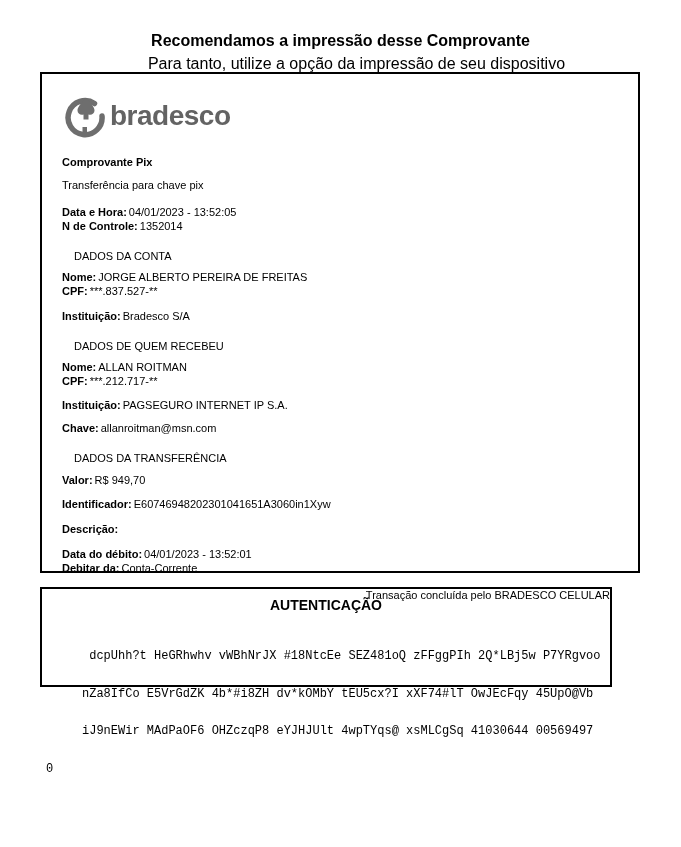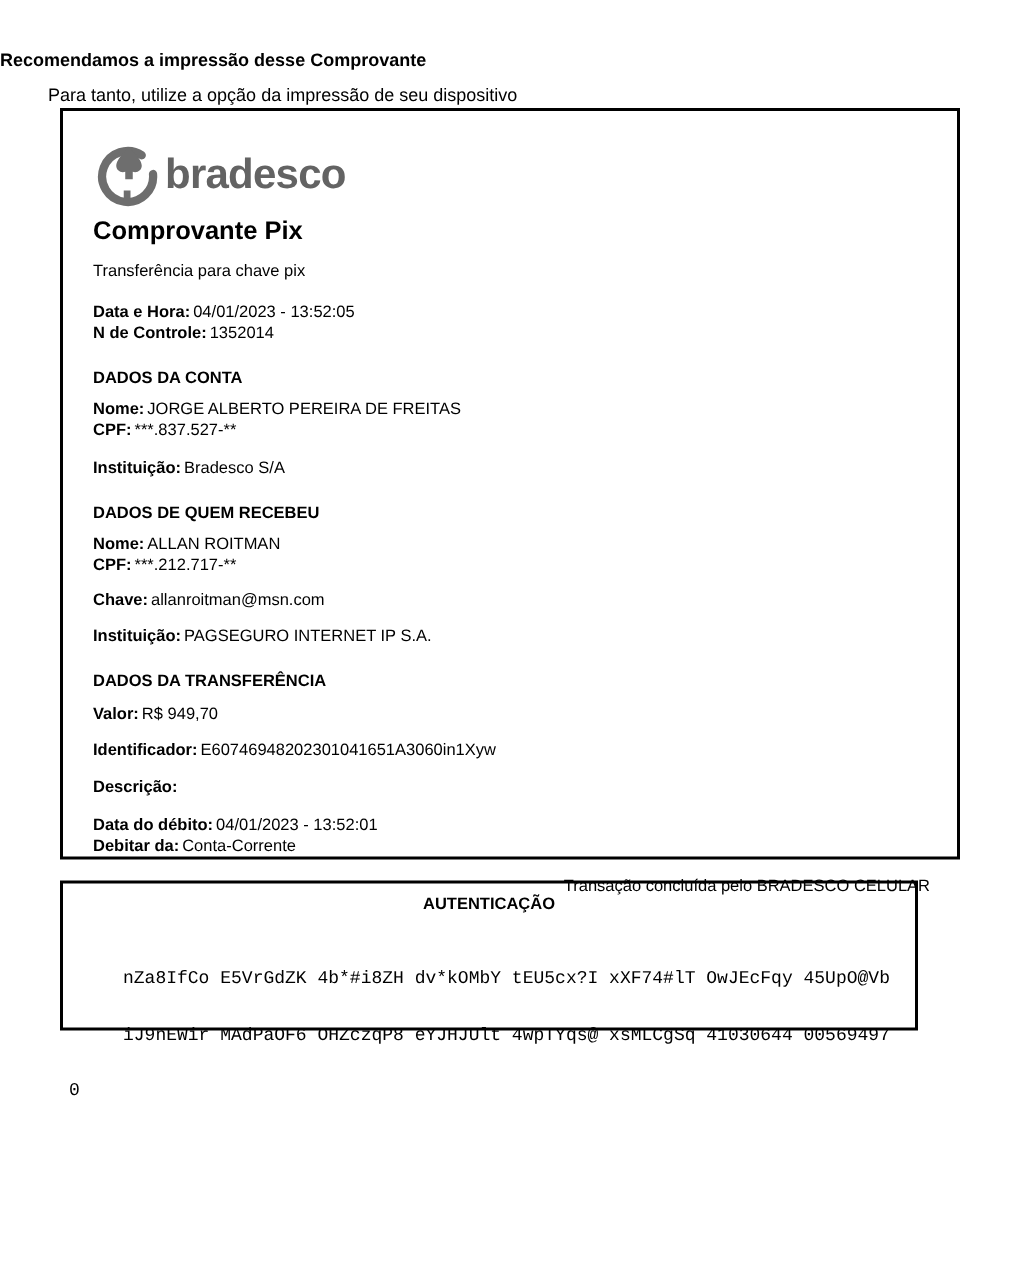--- a/index.html
+++ b/index.html
@@ -5,71 +5,71 @@
   * { margin: 0; padding: 0; box-sizing: border-box; }
   html, body { background: #ffffff; }
   body {
     width: 681px;
     height: 847px;
     font-family: "Liberation Sans", sans-serif;
     color: #000000;
     padding-top: 33px;
     position: relative;
   }
-  .top-note { font-size: 12px; line-height: 15px; }
+  .top-note { text-align: center; font-size: 16px; line-height: 15px; }
   .top-note .line1 { font-weight: bold; }
   .top-note .line2 { margin-top: 8px; margin-left: 32px; }
 
   .receipt-box {
     margin-left: 40px;
     margin-top: 1px;
     width: 600px;
     height: 501px;
     border: 2px solid #000000;
-    padding: 22px 18px 0 20px;
+    padding: 22px 28px 0 20px;
     font-size: 11px;
   }
 
   .logo-row { height: 44px; display: flex; align-items: flex-start; }
   .logo-row svg { display: block; }
   .logo-text {
     font-size: 28px;
     font-weight: bold;
     color: #636363;
     letter-spacing: -0.5px;
     line-height: 40px;
     margin-left: 2px;
   }
-  .title { margin-top: 4px; font-weight: bold; font-size: 17px; }
+  .title { margin-top: 16px; font-weight: bold; font-size: 11px; }
   .subtitle { margin-top: 11px; }
 
   .row { line-height: 14px; }
   .lbl { font-weight: bold; }
   .val { margin-left: 2px; }
 
   .pair { margin-top: 14px; }
-  .section-heading { font-weight: bold; margin-top: 17px; }
+  .section-heading { font-weight: normal; margin-top: 17px; margin-left: 12px; }
   .mt8  { margin-top: 8px; }
   .mt9  { margin-top: 9px; }
   .mt10 { margin-top: 10px; }
   .mt11 { margin-top: 11px; }
   .mt13 { margin-top: 13px; text-align: right; }
 
   .auth-box {
     margin-left: 40px;
     margin-top: 14px;
     width: 572px;
     height: 100px;
     border: 2px solid #000000;
     padding-top: 8px;
   }
   .auth-heading {
     text-align: center;
     font-weight: bold;
-    font-size: 11px;
+    font-size: 14px;
   }
   .auth-lines {
     margin-top: 12px;
     padding-left: 4px;
     font-family: "Liberation Mono", monospace;
     font-size: 12px;
     line-height: 12.5px;
     white-space: pre;
   }
 </style>
@@ -121,25 +121,25 @@
 
   <div class="section-heading">DADOS DE QUEM RECEBEU</div>
   <div class="mt8">
     <div class="row">
       <span class="lbl">Nome:</span><span class="val">ALLAN ROITMAN</span>
     </div>
     <div class="row">
       <span class="lbl">CPF:</span><span class="val">***.212.717-**</span>
     </div>
   </div>
+  <div class="row mt10">
+    <span class="lbl">Instituição:</span><span class="val">PAGSEGURO INTERNET IP S.A.</span>
+  </div>
   <div class="row mt9">
     <span class="lbl">Chave:</span><span class="val">allanroitman@msn.com</span>
-  </div>
-  <div class="row mt10">
-    <span class="lbl">Instituição:</span><span class="val">PAGSEGURO INTERNET IP S.A.</span>
   </div>
 
   <div class="section-heading">DADOS DA TRANSFERÊNCIA</div>
   <div class="row mt9">
     <span class="lbl">Valor:</span><span class="val">R$ 949,70</span>
   </div>
   <div class="row mt10">
     <span class="lbl">Identificador:</span><span class="val">E60746948202301041651A3060in1Xyw</span>
   </div>
   <div class="row mt11">
@@ -154,17 +154,18 @@
     </div>
   </div>
 
   <div class="row mt13">Transação concluída pelo BRADESCO CELULAR</div>
 
 </div>
 
 <div class="auth-box">
   <div class="auth-heading">AUTENTICAÇÃO</div>
   <div class="auth-lines">
+    <div>      dcpUhh?t HeGRhwhv vWBhNrJX #18NtcEe SEZ481oQ zFFggPIh 2Q*LBj5w P7YRgvoo</div>
     <div>     nZa8IfCo E5VrGdZK 4b*#i8ZH dv*kOMbY tEU5cx?I xXF74#lT OwJEcFqy 45UpO@Vb</div>
     <div>     iJ9nEWir MAdPaOF6 OHZczqP8 eYJHJUlt 4wpTYqs@ xsMLCgSq 41030644 00569497</div>
     <div>0</div>
   </div>
 </div>
 
 </body></html>

